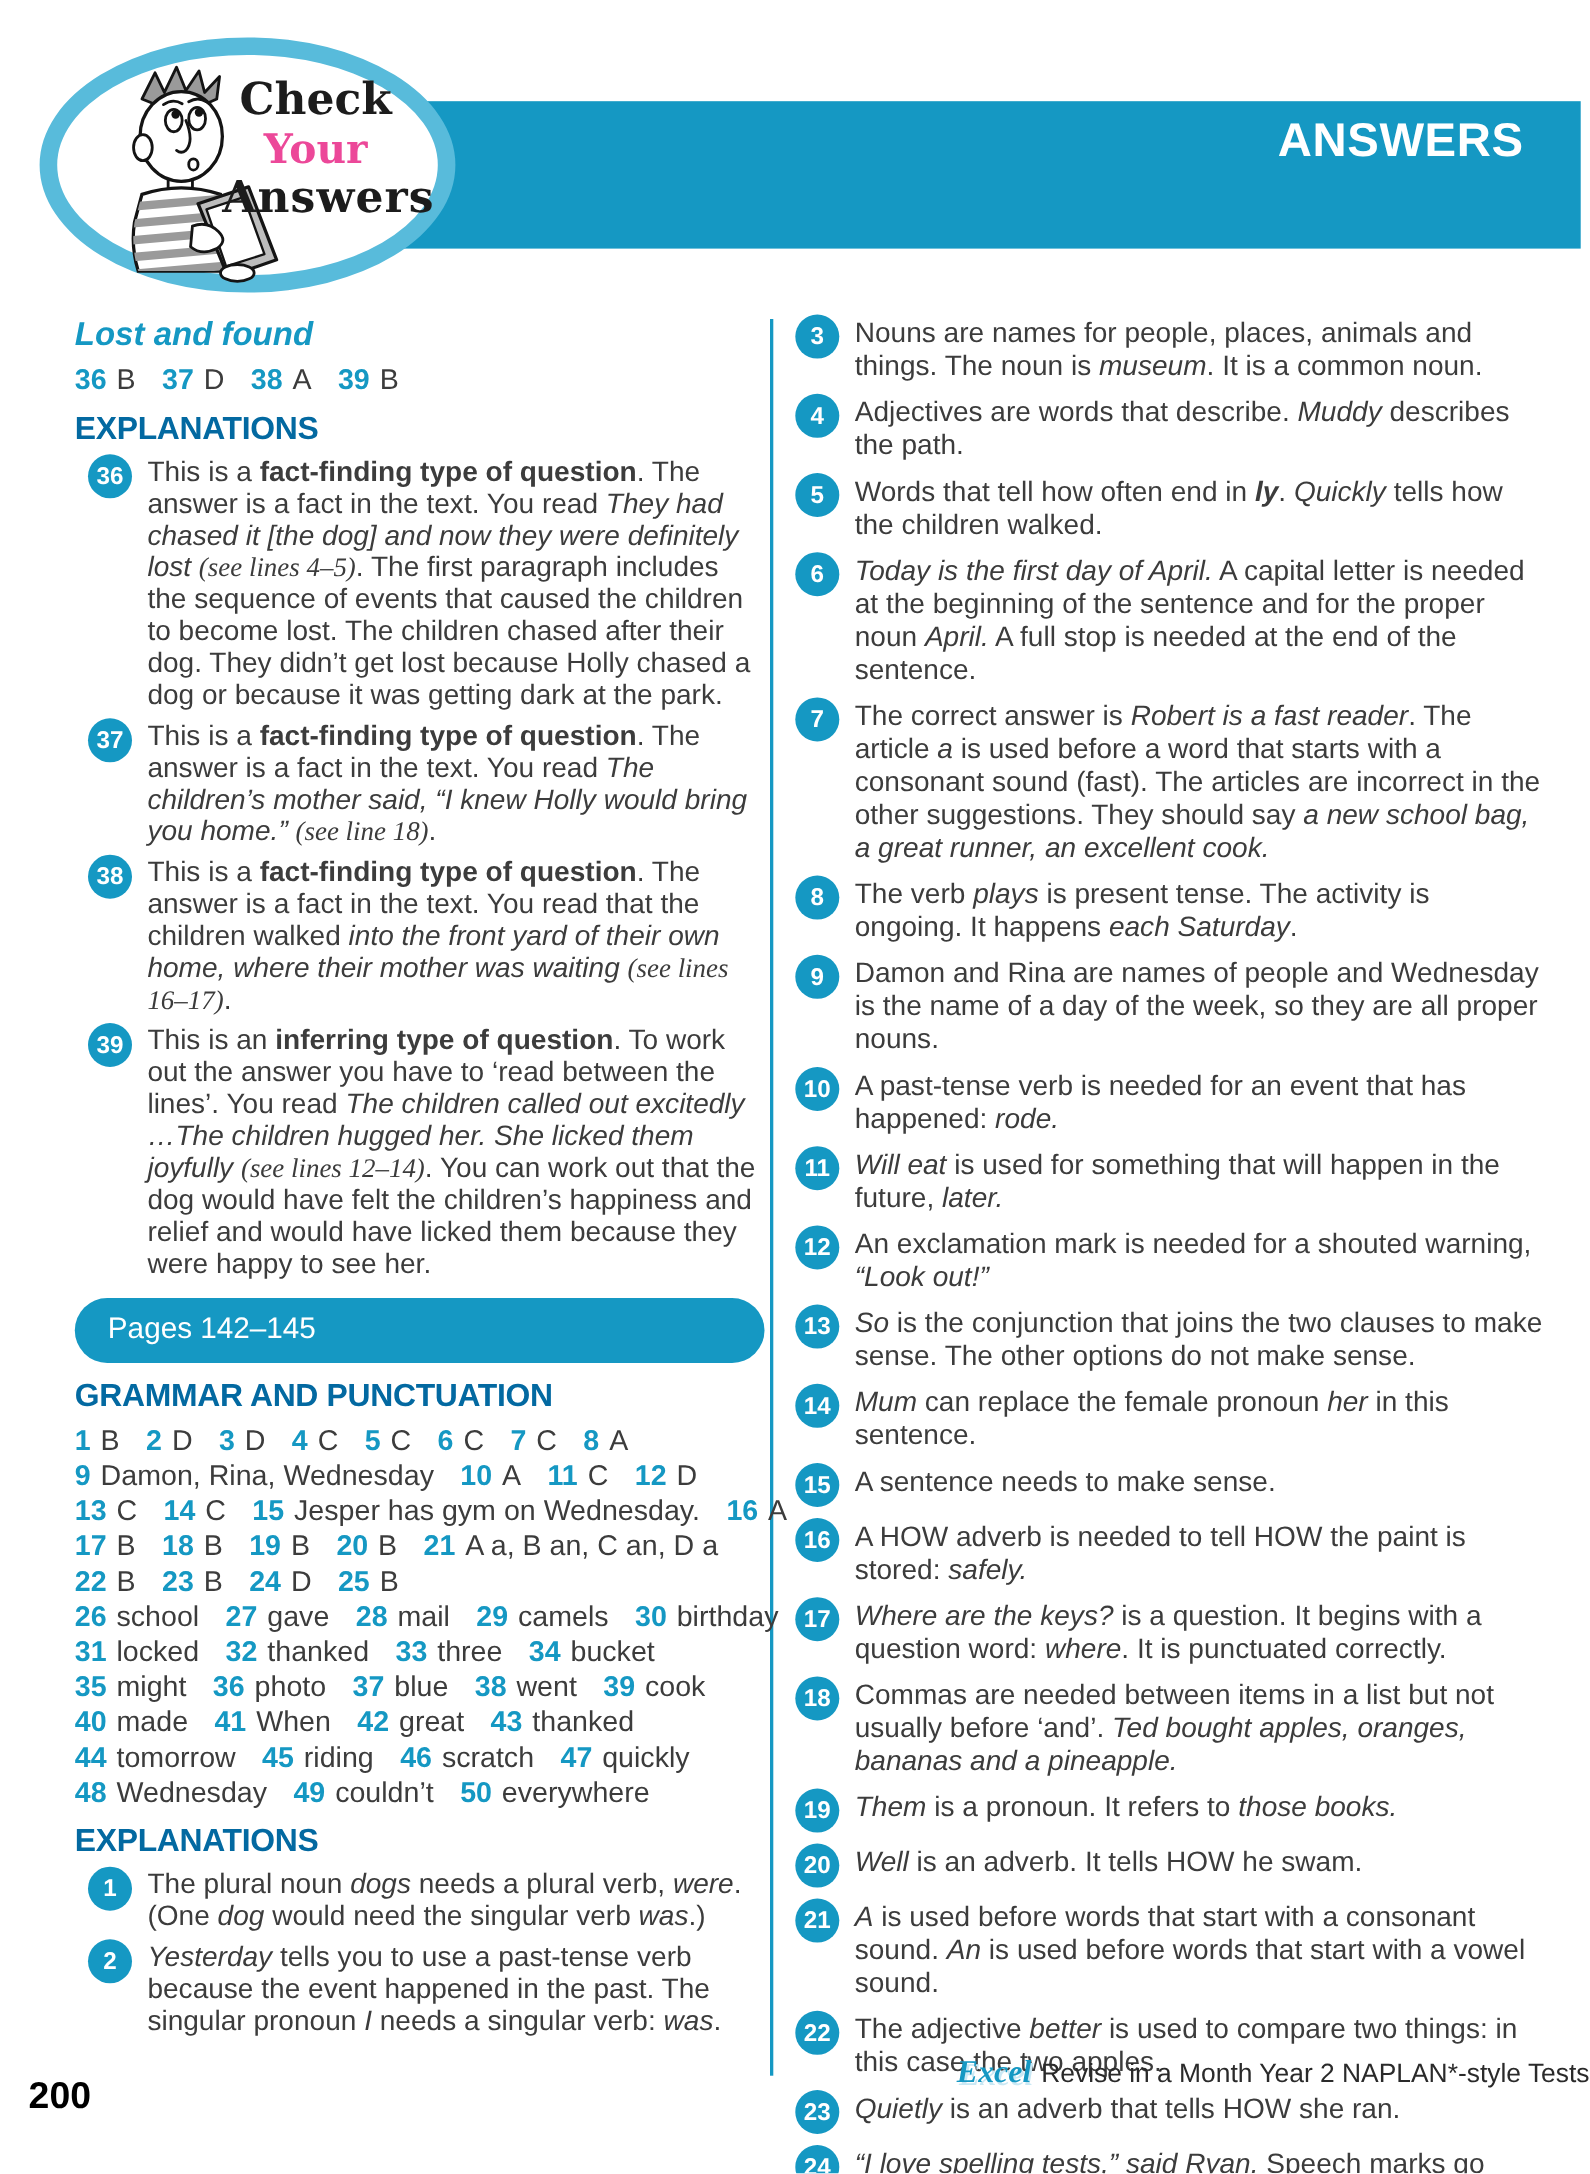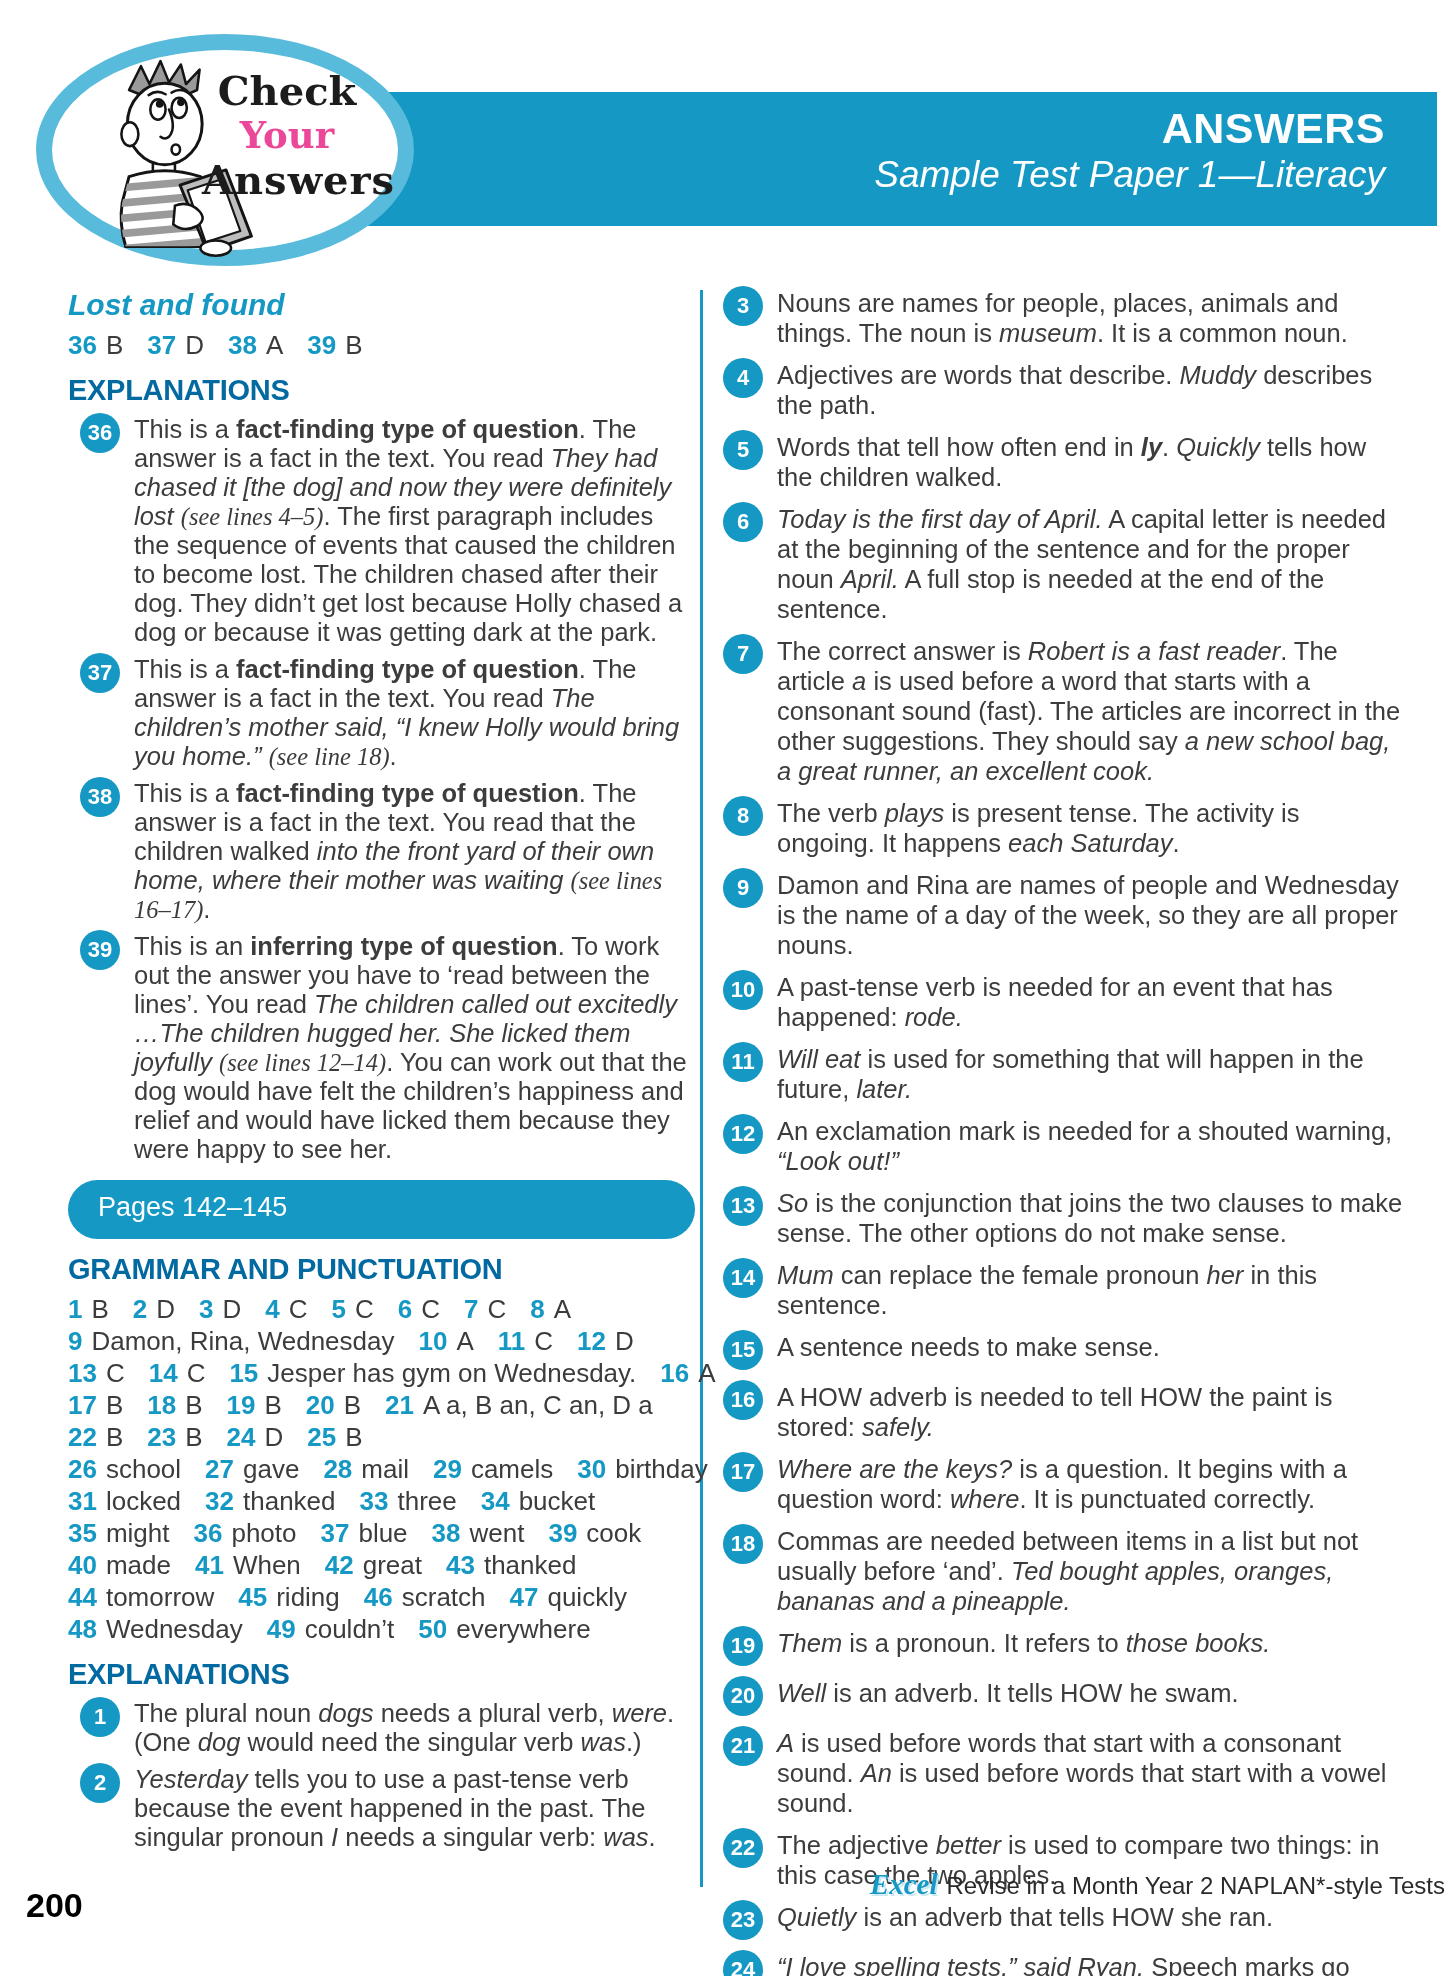--- a/index.html
+++ b/index.html
@@ -62,21 +62,20 @@
   .brand { color:#1598c3; font-weight:bold; font-style:italic; font-family:"Liberation Serif", serif;
            font-size:29px; margin-right:9px; text-shadow:2px 2px 0 #c9e8f4; }
 </style>
 </head>
 <body>
 
 <div class="page">
 
   <div class="header-band">
     <div class="band-title">ANSWERS</div>
-    <div class="band-subtitle">Sample Test Paper 1—Literacy</div>
   </div>
 
   <div class="logo-oval">
     <svg class="logo-art" viewBox="0 0 210 240" aria-hidden="true">
       <path d="M58,40 L72,12 L82,33 L95,6 L105,31 L119,10 L125,33 L141,16 L138,40 L120,48 L78,48 Z" fill="#9a9a9a" stroke="#141414" stroke-width="3" stroke-linejoin="round"></path>
       <ellipse cx="100" cy="80" rx="44" ry="48" fill="#fff" stroke="#141414" stroke-width="3.5"></ellipse>
       <ellipse cx="59" cy="92" rx="10" ry="14" fill="#fff" stroke="#141414" stroke-width="3"></ellipse>
       <ellipse cx="92" cy="63" rx="9" ry="12" fill="#fff" stroke="#141414" stroke-width="3"></ellipse>
       <ellipse cx="117" cy="61" rx="9" ry="12" fill="#fff" stroke="#141414" stroke-width="3"></ellipse>
       <circle cx="94" cy="56.5" r="4.5" fill="#141414"></circle>

